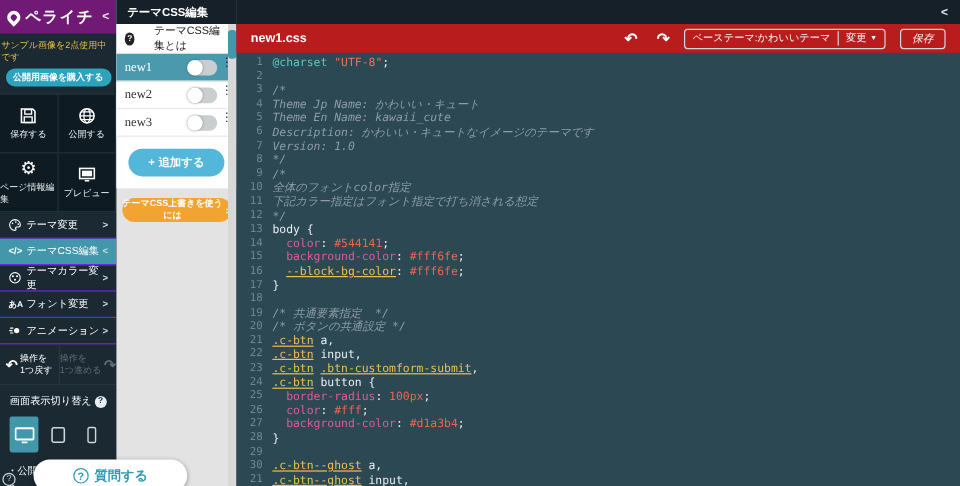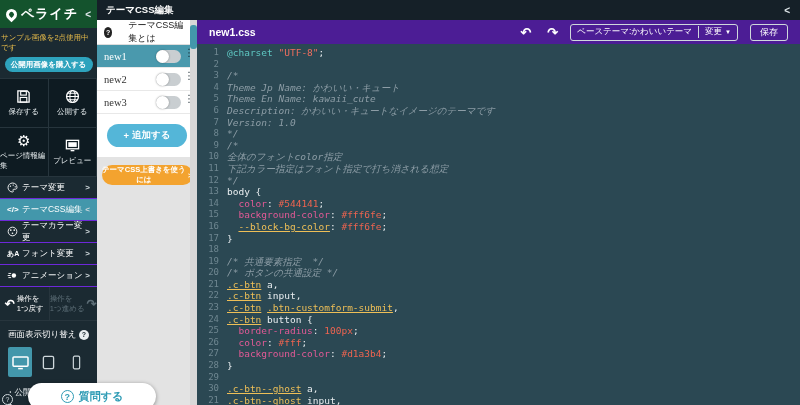--- a/index.html
+++ b/index.html
@@ -1,21 +1,21 @@
 <!DOCTYPE html>
 <html><head>
 <meta charset="utf-8">
 <style>
   * { margin:0; padding:0; box-sizing:border-box; }
   html,body { width:800px; height:405px; overflow:hidden; background:#10191f; }
   #app { position:relative; width:800px; height:405px; font-family:"Liberation Sans",sans-serif; color:#fff; }
 
   
   #sidebar { position:absolute; left:0; top:0; width:97px; height:405px; background:#1b2a32; overflow:hidden; }
-  .logo-row { height:28px; display:flex; align-items:center; padding:0 6px; background:#14532d; }
+  .logo-row { height:28px; display:flex; align-items:center; padding:0 6px; background:#701a75; }
   .logo-text { font-size:13px; font-weight:bold; letter-spacing:1px; flex:1; }
   .pin { width:11px; height:11px; border:3px solid #fff; border-radius:50% 50% 50% 0; transform:rotate(-45deg); margin-right:4px; }
   .chev { font-size:10px; font-weight:bold; color:#dfe7ea; }
   .notice { font-size:7.5px; color:#e8bc4a; padding:5px 1px 3px; }
   .buy-btn { display:block; margin:1px auto 6px; width:88px; height:15px; line-height:15px; background:#2ea3bd; color:#fff;
              border:none; border-radius:8px; font-size:7.5px; font-weight:bold; text-align:center; }
   .action-grid { display:grid; grid-template-columns:1fr 1fr; border-top:1px solid #27353d; }
   .action-cell { height:49px; background:#0e1b22; border-right:1px solid #27353d; border-bottom:1px solid #27353d;
                  display:flex; flex-direction:column; align-items:center; justify-content:center; gap:3px; cursor:pointer; }
   .action-label { font-size:7.5px; color:#e8eef0; }
@@ -65,29 +65,29 @@
   .add-btn { display:flex; align-items:center; justify-content:center; gap:3px; margin:10px auto 0; width:80px; height:23px;
              background:#54b6d8; border:none; border-radius:12px; color:#fff; font-size:9.5px; font-weight:bold; cursor:pointer; }
   .overwrite-btn { display:flex; align-items:center; justify-content:center; gap:2px; margin:8px auto 0; width:91px; height:20px;
                    background:#f3a32f; border:none; border-radius:10px; color:#fff; font-size:7.5px; font-weight:bold; cursor:pointer; }
   .panel-scroll { position:absolute; right:0; top:20px; bottom:0; width:7px; background:#d8d8d8; }
   .panel-thumb { position:absolute; left:0; top:5px; width:7px; height:24px; background:#4397ab; border-radius:3px; }
 
   
   #editor { position:absolute; left:197px; top:0; width:603px; height:405px; background:#2b4853; display:flex; flex-direction:column; }
   .ed-topstrip { height:20px; background:#152028; display:flex; align-items:center; justify-content:flex-end; padding:0 10px; }
-  .ed-toolbar { height:24px; background:#4c1d95; display:flex; align-items:center; padding:0 12px; gap:8px; }
+  .ed-toolbar { height:24px; background:#b91c1c; display:flex; align-items:center; padding:0 12px; gap:8px; }
   .ed-filename { font-size:10.5px; font-weight:bold; flex:1; }
   .tb-icon { font-size:13px; font-weight:bold; color:#fff; cursor:pointer; padding:0 4px; }
   .theme-select { display:flex; align-items:center; border:1px solid #cfd8dc; border-radius:3px; height:17px; overflow:hidden; cursor:pointer; }
   .theme-select .ts-label { font-size:8.5px; padding:0 6px; }
   .theme-select .ts-change { font-size:8.5px; padding:0 6px; border-left:1px solid #cfd8dc; display:flex; align-items:center; gap:3px; }
   .ts-caret { font-size:6px; }
   .save-btn { border:1px solid #cfd8dc; border-radius:3px; background:transparent; color:#fff; font-size:9px; height:17px;
-              padding:0 9px; margin-left:4px; cursor:pointer; }
+              padding:0 9px; margin-left:4px; cursor:pointer;font-style:italic; }
   .ed-code { flex:1; overflow:hidden; padding-top:3px; font-family:"DejaVu Sans Mono",monospace; font-size:9.5px; }
   .code-line { display:flex; line-height:11.6px; height:11.6px; white-space:pre; }
   .ln { width:30px; flex:0 0 30px; text-align:right; padding-right:8px; color:#6f8791; font-size:9px; }
   .lc { flex:1; }
   .tk-at { color:#5ec7c2; }
   .tk-str { color:#ef6e5e; }
   .tk-com { color:#8d9da6; font-style:italic; }
   .tk-cls { color:#eebf57;text-decoration:underline; }
   .tk-prop { color:#e25a96; }
   .tk-val { color:#ee6450; }

